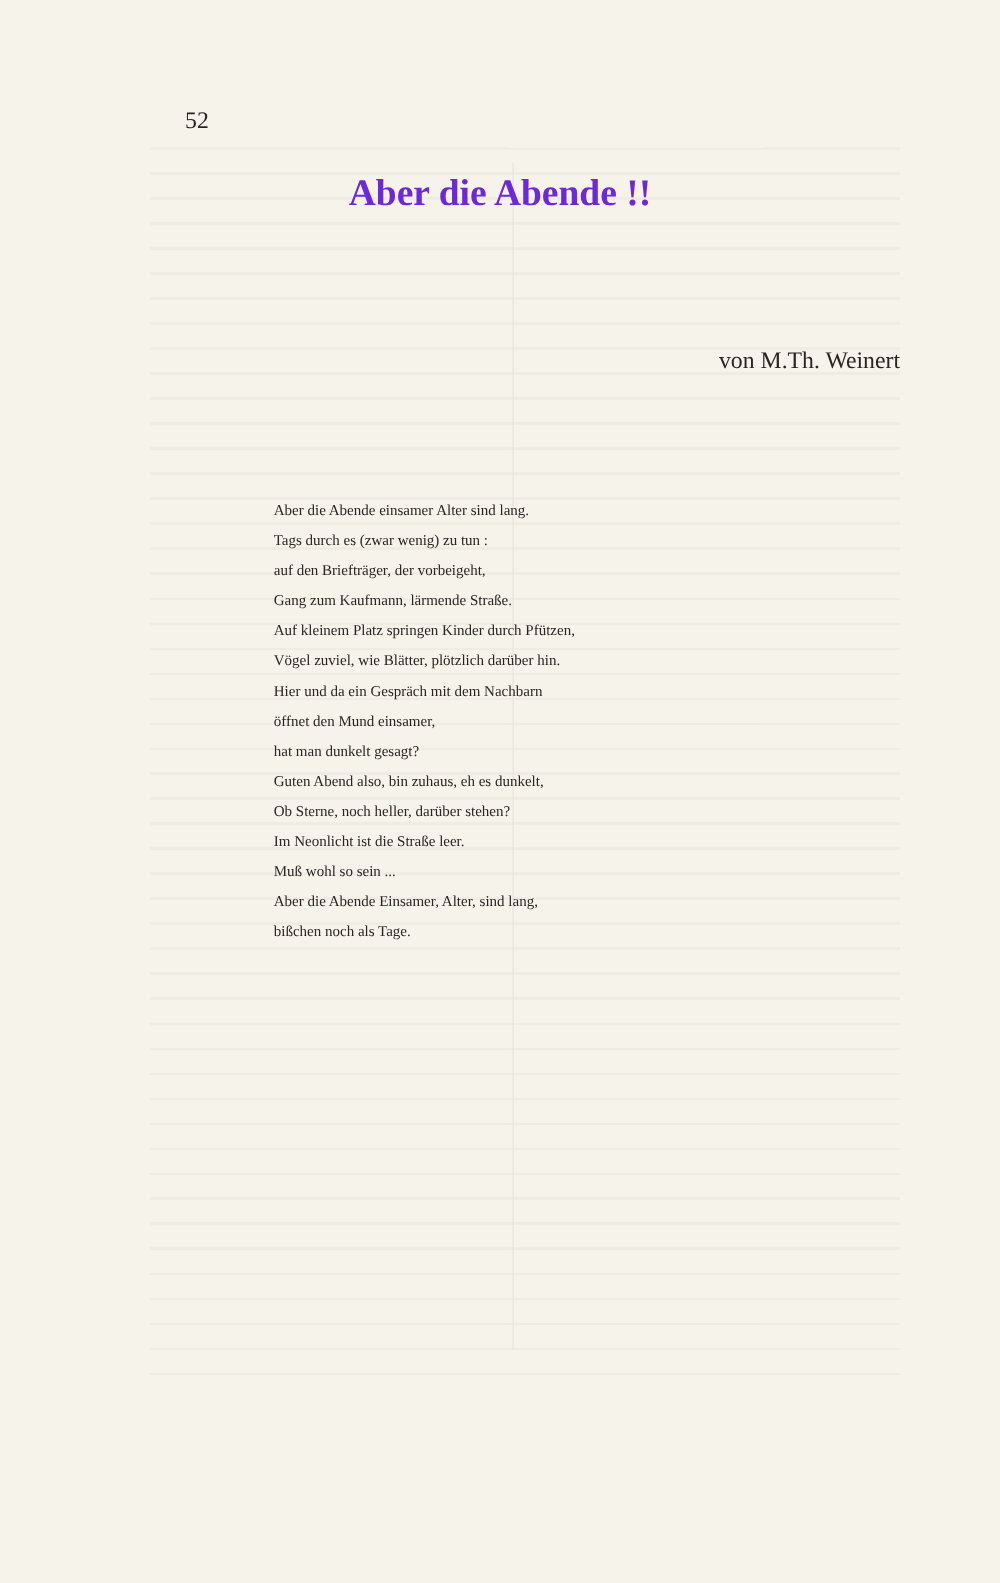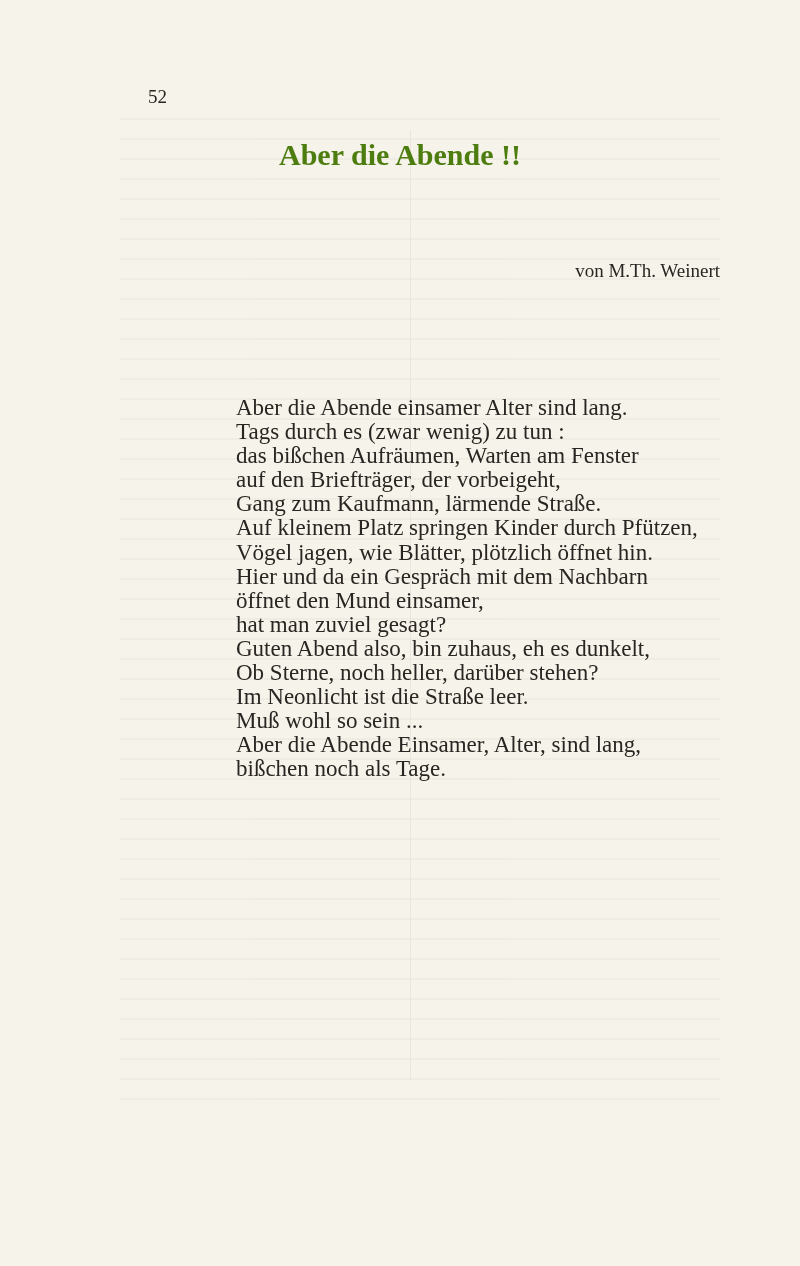--- a/index.html
+++ b/index.html
@@ -21,51 +21,50 @@
       background: rgba(60,50,40,0.6);
     }
     .page-number {
       position: absolute; left: 132px; top: 86px;
       font-size: 19px;
       margin-left: 16px;
     }
     .title {
       position: absolute; left: 0; width: 800px; top: 138px;
       text-align: center; font-weight: bold; font-size: 30px;
-      color: #4d7c0f;
+      color: #6d28d9;
     }
     .author {
-      position: absolute; right: 80px; top: 260px;
+      position: absolute; right: 80px; top: 278px;
       font-size: 19px;
     }
     .poem {
-      position: absolute; left: 236px; top: 396px;
-      font-size: 23px; line-height: 24.1px;
+      position: absolute; left: 219px; top: 396px;
+      font-size: 12px; line-height: 24.1px;
     }
     .poem .line { display: block; white-space: nowrap; }
   </style>
 </head>
 <body>
 
 <div class="bleed"></div>
 
 <div class="page-number">52</div>
 <div class="title">Aber die Abende !!</div>
 <div class="author">von M.Th. Weinert</div>
 
 <div class="poem">
   <span class="line">Aber die Abende einsamer Alter sind lang.</span>
   <span class="line">Tags durch es (zwar wenig) zu tun :</span>
-  <span class="line">das bißchen Aufräumen, Warten am Fenster</span>
   <span class="line">auf den Briefträger, der vorbeigeht,</span>
   <span class="line">Gang zum Kaufmann, lärmende Straße.</span>
   <span class="line">Auf kleinem Platz springen Kinder durch Pfützen,</span>
-  <span class="line">Vögel jagen, wie Blätter, plötzlich öffnet hin.</span>
+  <span class="line">Vögel zuviel, wie Blätter, plötzlich darüber hin.</span>
   <span class="line">Hier und da ein Gespräch mit dem Nachbarn</span>
   <span class="line">öffnet den Mund einsamer,</span>
-  <span class="line">hat man zuviel gesagt?</span>
+  <span class="line">hat man dunkelt gesagt?</span>
   <span class="line">Guten Abend also, bin zuhaus, eh es dunkelt,</span>
   <span class="line">Ob Sterne, noch heller, darüber stehen?</span>
   <span class="line">Im Neonlicht ist die Straße leer.</span>
   <span class="line">Muß wohl so sein ...</span>
   <span class="line">Aber die Abende Einsamer, Alter, sind lang,</span>
   <span class="line">bißchen noch als Tage.</span>
 </div>
 
 </body></html>

